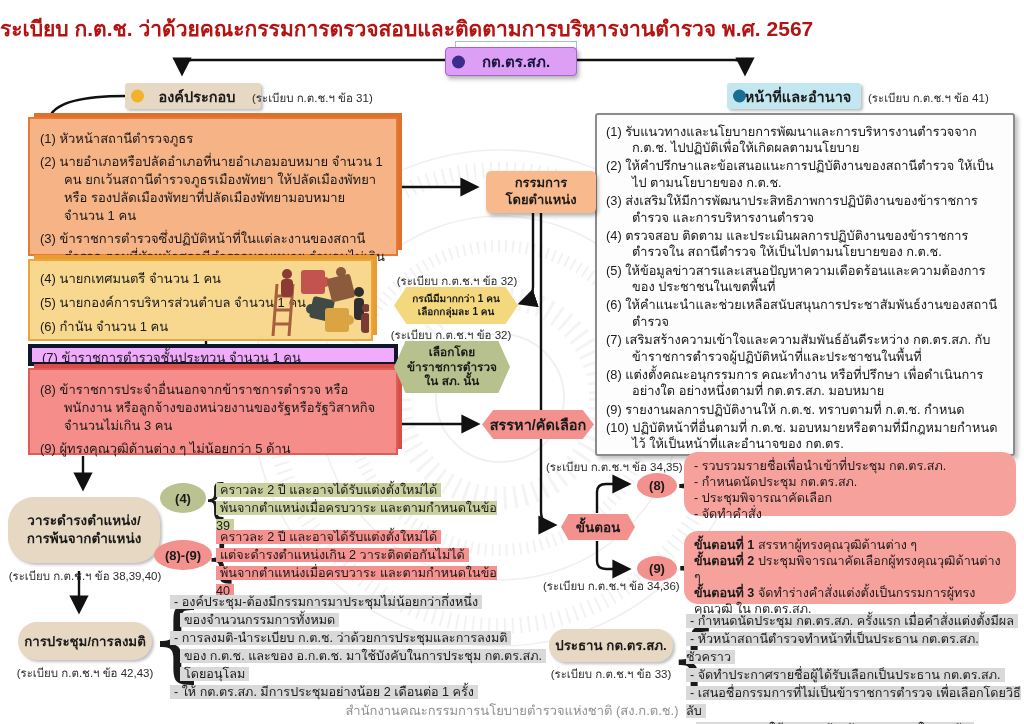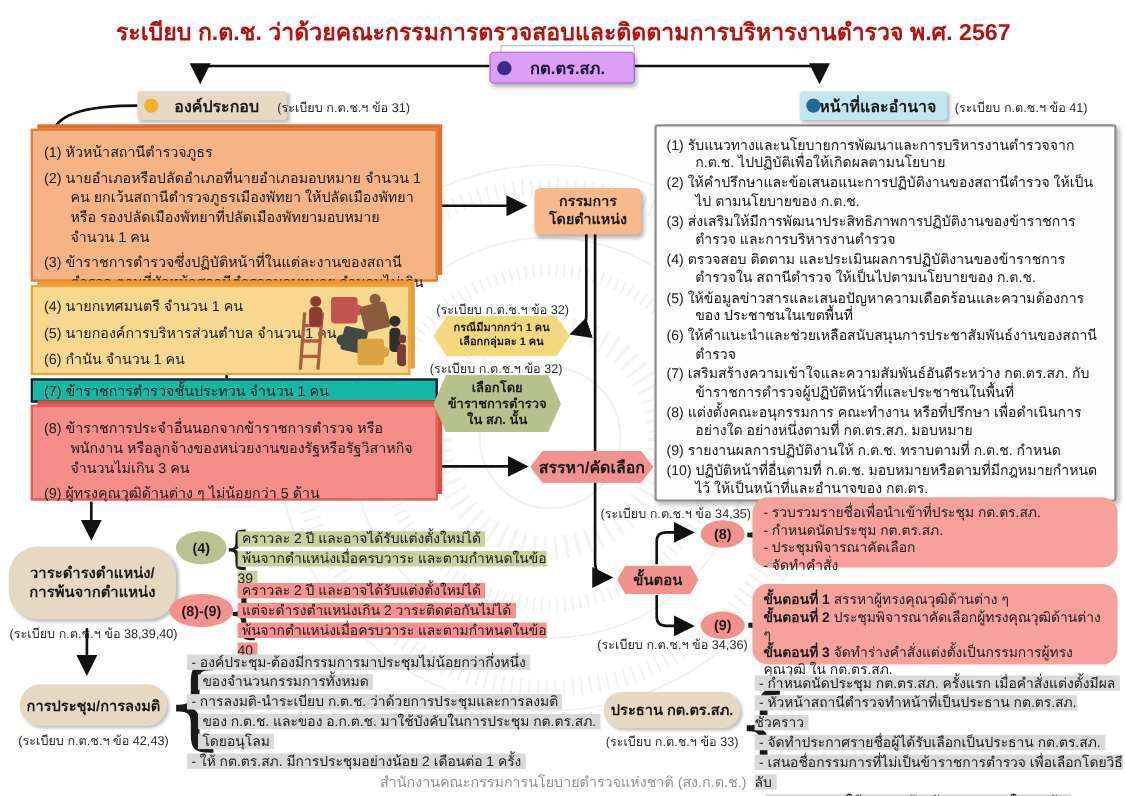--- a/index.html
+++ b/index.html
@@ -1,39 +1,39 @@
 <!DOCTYPE html>
 <html><head>
 <meta charset="utf-8">
 <style>
   html,body{margin:0;padding:0;}
   body{width:1024px;height:724px;position:relative;overflow:hidden;background:#ffffff;
        font-family:"Liberation Sans","DejaVu Sans",sans-serif;color:#1a1a1a;}
   .abs{position:absolute;}
   .ml{white-space:pre-line;}
   .ctr{display:flex;align-items:center;justify-content:center;text-align:center;}
-  .title{width:100%;top:12px;left:0;text-align:center;font-size:21px;font-weight:bold;color:#b51212;z-index:5;}
+  .title{width:100%;top:12px;left:0;text-align:left;font-size:21px;font-weight:bold;color:#b51212;z-index:5;}
   .shadowed{box-shadow:2px 3px 4px rgba(0,0,0,.3);}
   
   .rootbox{left:445px;top:47px;width:130px;height:27px;background:#dc9ff5;border:1.5px solid #a95ede;
            border-radius:4px;z-index:4;font-weight:bold;font-size:15px;color:#14143c;}
   .rootghost{left:455px;top:41px;width:120px;height:30px;background:#ffffff;border:1px solid #9fc3cf;z-index:3;}
   .hdrbox{height:26px;border-radius:3px;font-weight:bold;font-size:14.5px;z-index:4;position:absolute;
           display:flex;align-items:center;justify-content:center;box-shadow:2px 2px 3px rgba(0,0,0,.25);}
   .dot{position:absolute;border-radius:50%;width:13px;height:13px;top:50%;transform:translateY(-50%);left:6px;}
   .reflabel{font-size:11.5px;color:#2b2b2b;z-index:4;}
   
   .compbox{left:28px;z-index:2;padding:6px 10px;font-size:13px;line-height:1.38;}
   .comp-item{padding-left:24px;text-indent:-24px;margin:5px 0;}
   .box-orange{background:#f6b386;border:2px solid #e37a36;box-shadow:5px -5px 0 -1px #e0702c;}
   .box-yellow{background:#f7d88e;border:2px solid #eda53b;box-shadow:5px -5px 0 -1px #e89c2f;}
-  .box-green{background:#14b8a6;border:2px solid #0f172a;}
+  .box-green{background:#f0abfc;border:4px solid #0f172a;}
   .box-pink{background:#f58e8a;border:2px solid #e25b55;box-shadow:5px -5px 0 -1px #d94f48;}
   
-  .byposition{left:486px;top:171px;width:97px;height:42px;background:#f8b98c;border-radius:5px;
+  .byposition{left:486px;top:171px;width:110px;height:42px;background:#f8b98c;border-radius:5px;
               font-weight:bold;font-size:13px;line-height:1.3;z-index:4;}
   .hex{clip-path:polygon(10% 0%,90% 0%,100% 50%,90% 100%,10% 100%,0% 50%);
        display:flex;align-items:center;justify-content:center;text-align:center;
        font-weight:bold;position:absolute;z-index:4;}
   .hex-yellow{background:#f4d87e;}
   .hex-green{background:#b7c18d;}
   .hex-pink{background:#f2918d;}
   
   .dutiesbox{left:595px;top:113px;width:420px;height:343px;background:#fdfdfd;border:2px solid #8c8c8c;
              border-radius:3px;z-index:2;padding:7px 9px;font-size:12.8px;line-height:1.3;

